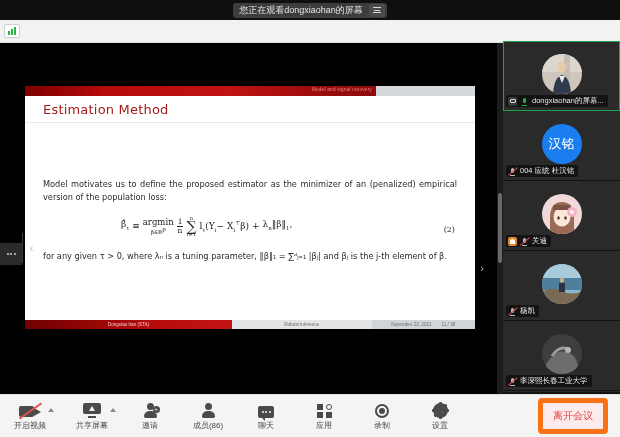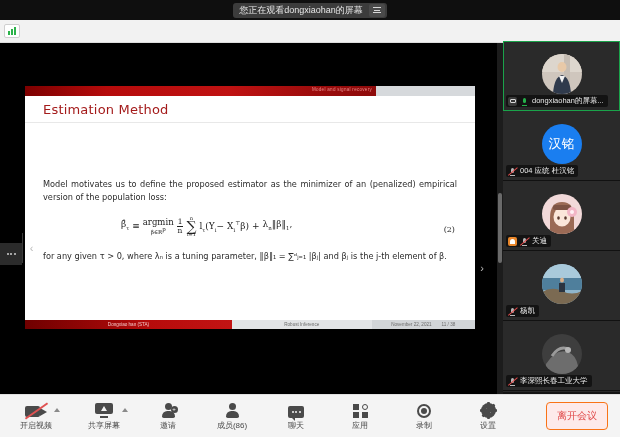--- a/index.html
+++ b/index.html
@@ -330,21 +330,20 @@
     background: #f4f4f4;
     border-top: 1px solid #e0e0e0;
     display: flex; align-items: center;
   }
   .bb-item {
     display: flex; flex-direction: column;
     align-items: center; justify-content: center;
     gap: 2px; position: relative;
     min-width: 44px;
     height: 43px;
-    margin-left: 6px;
   }
   .bb-icon { height: 17px; display:flex; align-items:flex-end; justify-content:center; }
   .bb-label { font-size: 8px; color: #4a4a4a; white-space: nowrap; }
   .bb-caret {
     position: absolute; right: -2px; top: 13px;
     width: 0; height: 0;
     border-left: 3px solid transparent;
     border-right: 3px solid transparent;
     border-bottom: 4px solid #8a8a8a;
   }
@@ -422,21 +421,21 @@
     content:""; width:5px;height:5px;border-radius:50%;background:#f4f4f4;
   }
   .gear-icon .t {
     position:absolute; width:3px;height:17px;background:#4a4a4a;border-radius:1px;
   }
   .gear-icon .t:nth-child(2){ transform: rotate(45deg); }
   .gear-icon .t:nth-child(3){ transform: rotate(90deg); }
   .leave-btn {
     margin-left: auto; margin-right: 12px;
     background: #fdeaea;
-    border: 1px solid #f97316;
+    border: 5px solid #f97316;
     border-radius: 4px;
     color: #e04a4a;
     font-size: 10px;
     padding: 6px 10px;
   }
   .bb-spacer-left { width: 8px; }
   .bb-group-center { display:flex; align-items:flex-end; gap: 14px; margin-left: 18px;}
 </style>
 </head>
 <body>

